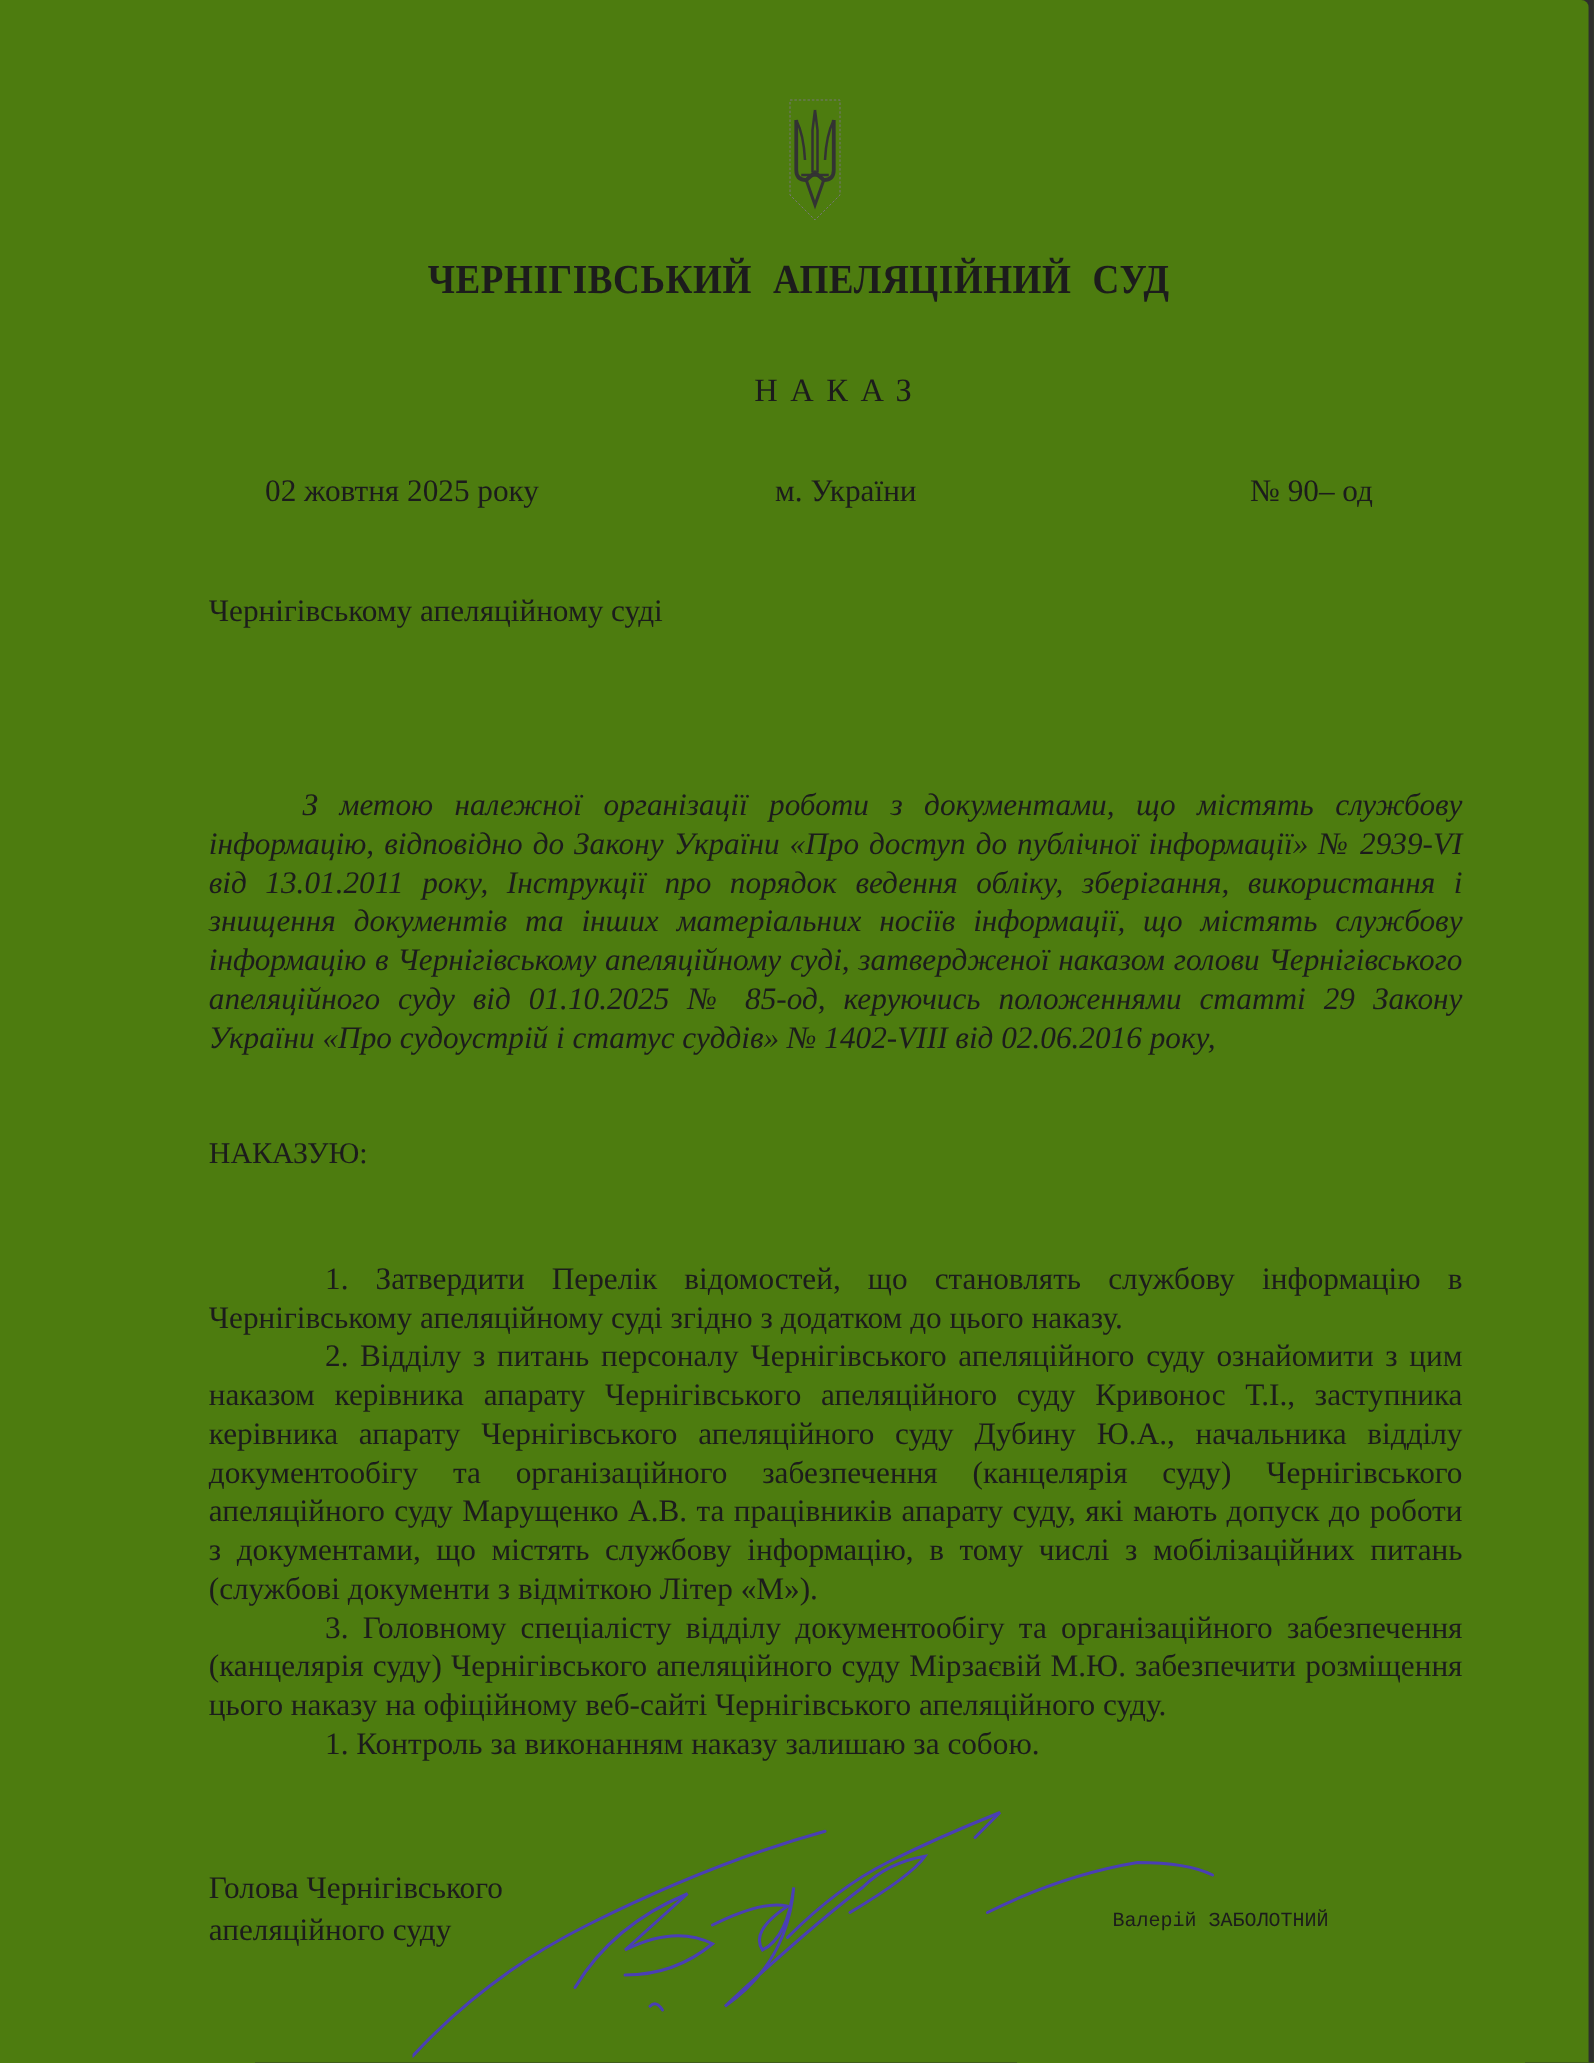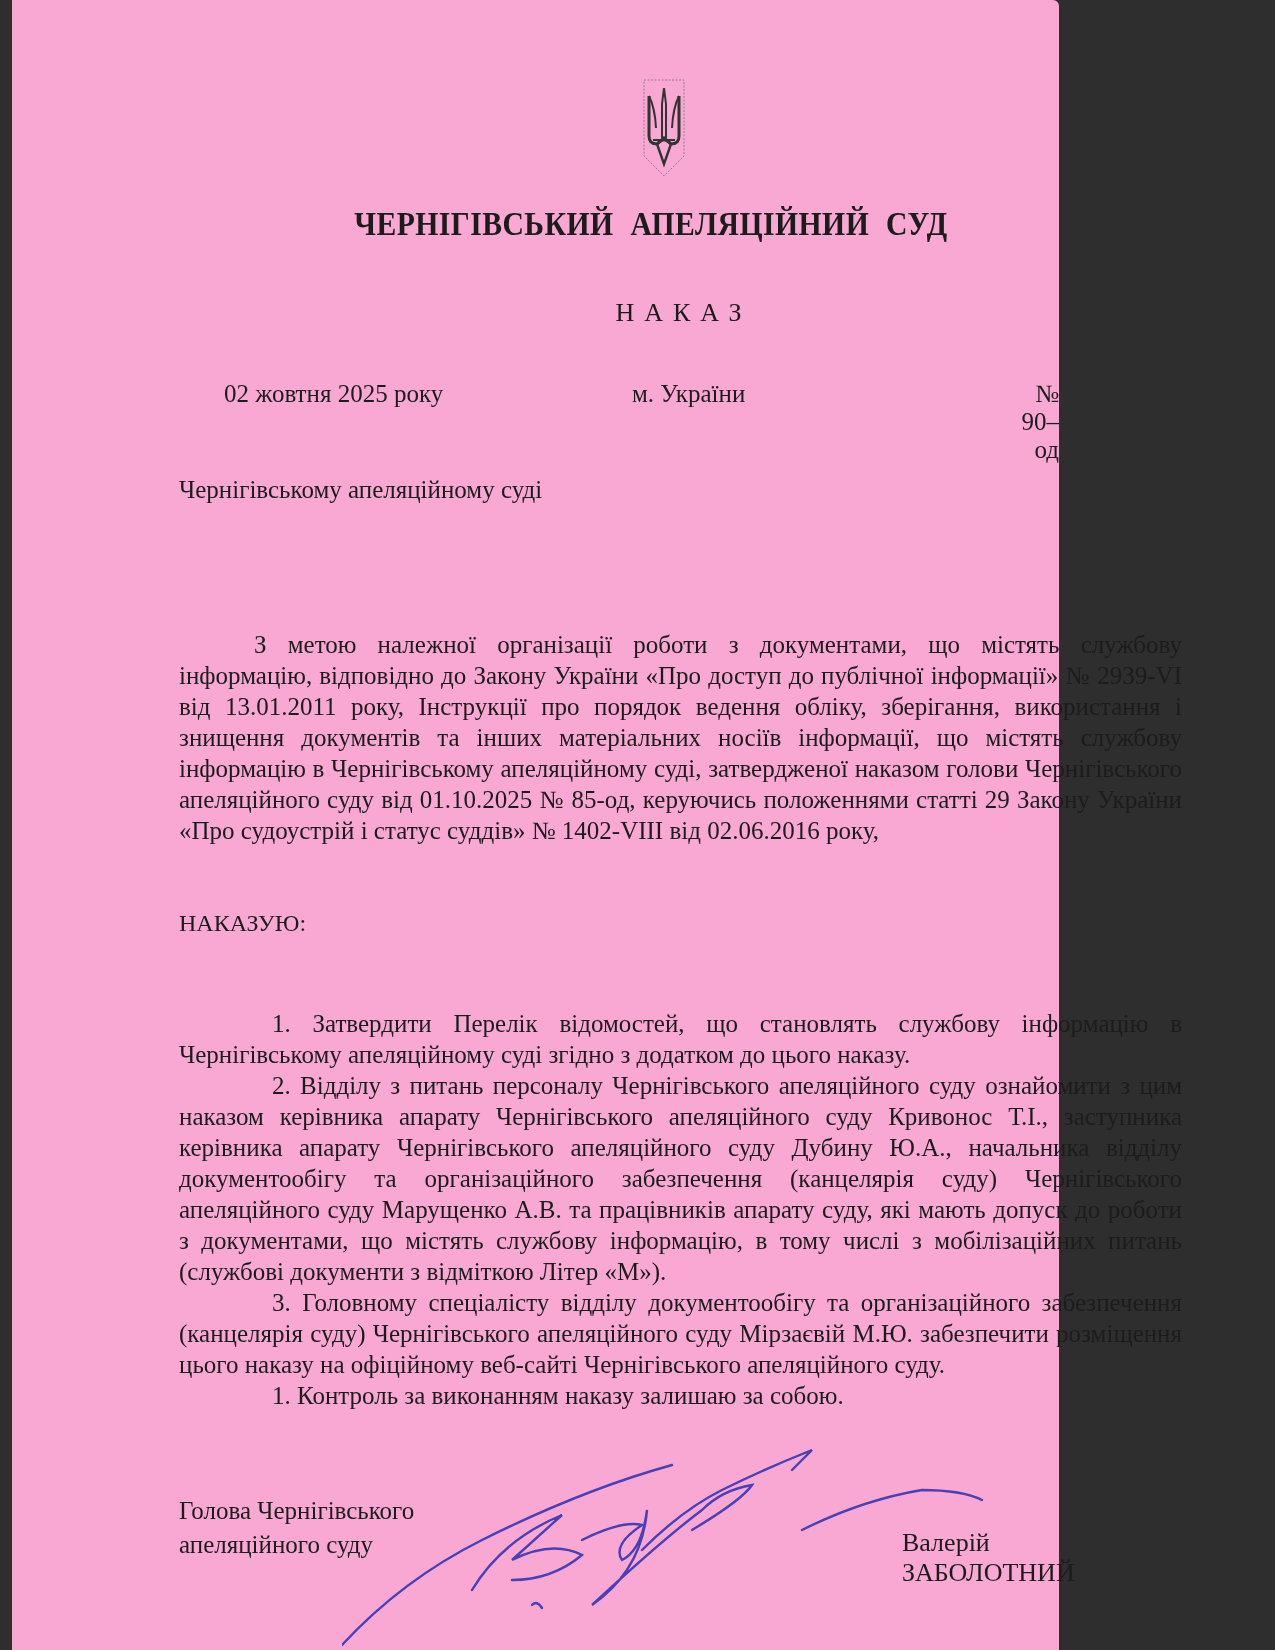--- a/index.html
+++ b/index.html
@@ -5,23 +5,23 @@
   html, body { margin: 0; padding: 0; }
   body {
     width: 1275px; height: 1650px;
     background: #2e2e2e;
     position: relative;
     overflow: hidden;
     font-family: "Liberation Serif", "DejaVu Serif", serif;
     color: #1c1c1c;
   }
   .page {
-    position: absolute; left: 12px; top: 0;
-    width: 1047px; height: 1650px;
-    background: #f9a8d4;
+    position: absolute; left: 0; top: 0;
+    width: 1271px; height: 1650px;
+    background: #4d7c0f;
     border-top-right-radius: 6px;
   }
   .emblem {
     position: absolute; left: 631px; top: 78px; width: 42px; height: 100px;
   }
   .court-title {
     position: absolute; left: 0; width: 1271px; top: 206px;
     text-align: center; font-weight: bold; font-size: 33px;
     letter-spacing: 0.5px; word-spacing: 10px;
     transform: scaleX(0.9); transform-origin: 670px 0;
@@ -36,30 +36,30 @@
   .meta-date { left: 212px; }
   .meta-city { left: 620px; }
   .meta-num  { left: 1000px; }
   .subject {
     position: absolute; left: 167px; top: 474px; font-size: 25px; line-height: 32px;
   }
   .body-text {
     position: absolute; left: 167px; width: 1003px; font-size: 25px; line-height: 31px;
     text-align: justify;
   }
-  .preamble { top: 629px; }
+  .preamble { top: 629px; font-style: italic; }
   .preamble p, .items p { margin: 0; text-indent: 75px; }
   .ordering { position: absolute; left: 167px; top: 910px; font-size: 24px; }
   .items { top: 964px; margin-top: 44px; }
   .items p.indent2 { text-indent: 93px; }
   .sig-left {
     position: absolute; left: 167px; top: 1494px; font-size: 25px; line-height: 34px;
   }
   .sig-name {
-    position: absolute; left: 890px; top: 1528px; font-size: 26px;
+    position: absolute; left: 890px; top: 1528px; font-size: 16px; font-family: Liberation Mono, monospace;
   }
   .signature {
     position: absolute; left: 330px; top: 1430px; width: 700px; height: 220px;
   }
   .edge-strip { position:absolute; right:0; top:0; width:4px; height:1650px; background:#2e2e2e; }
 </style>
 </head>
 <body>
 
 <div class="page">

